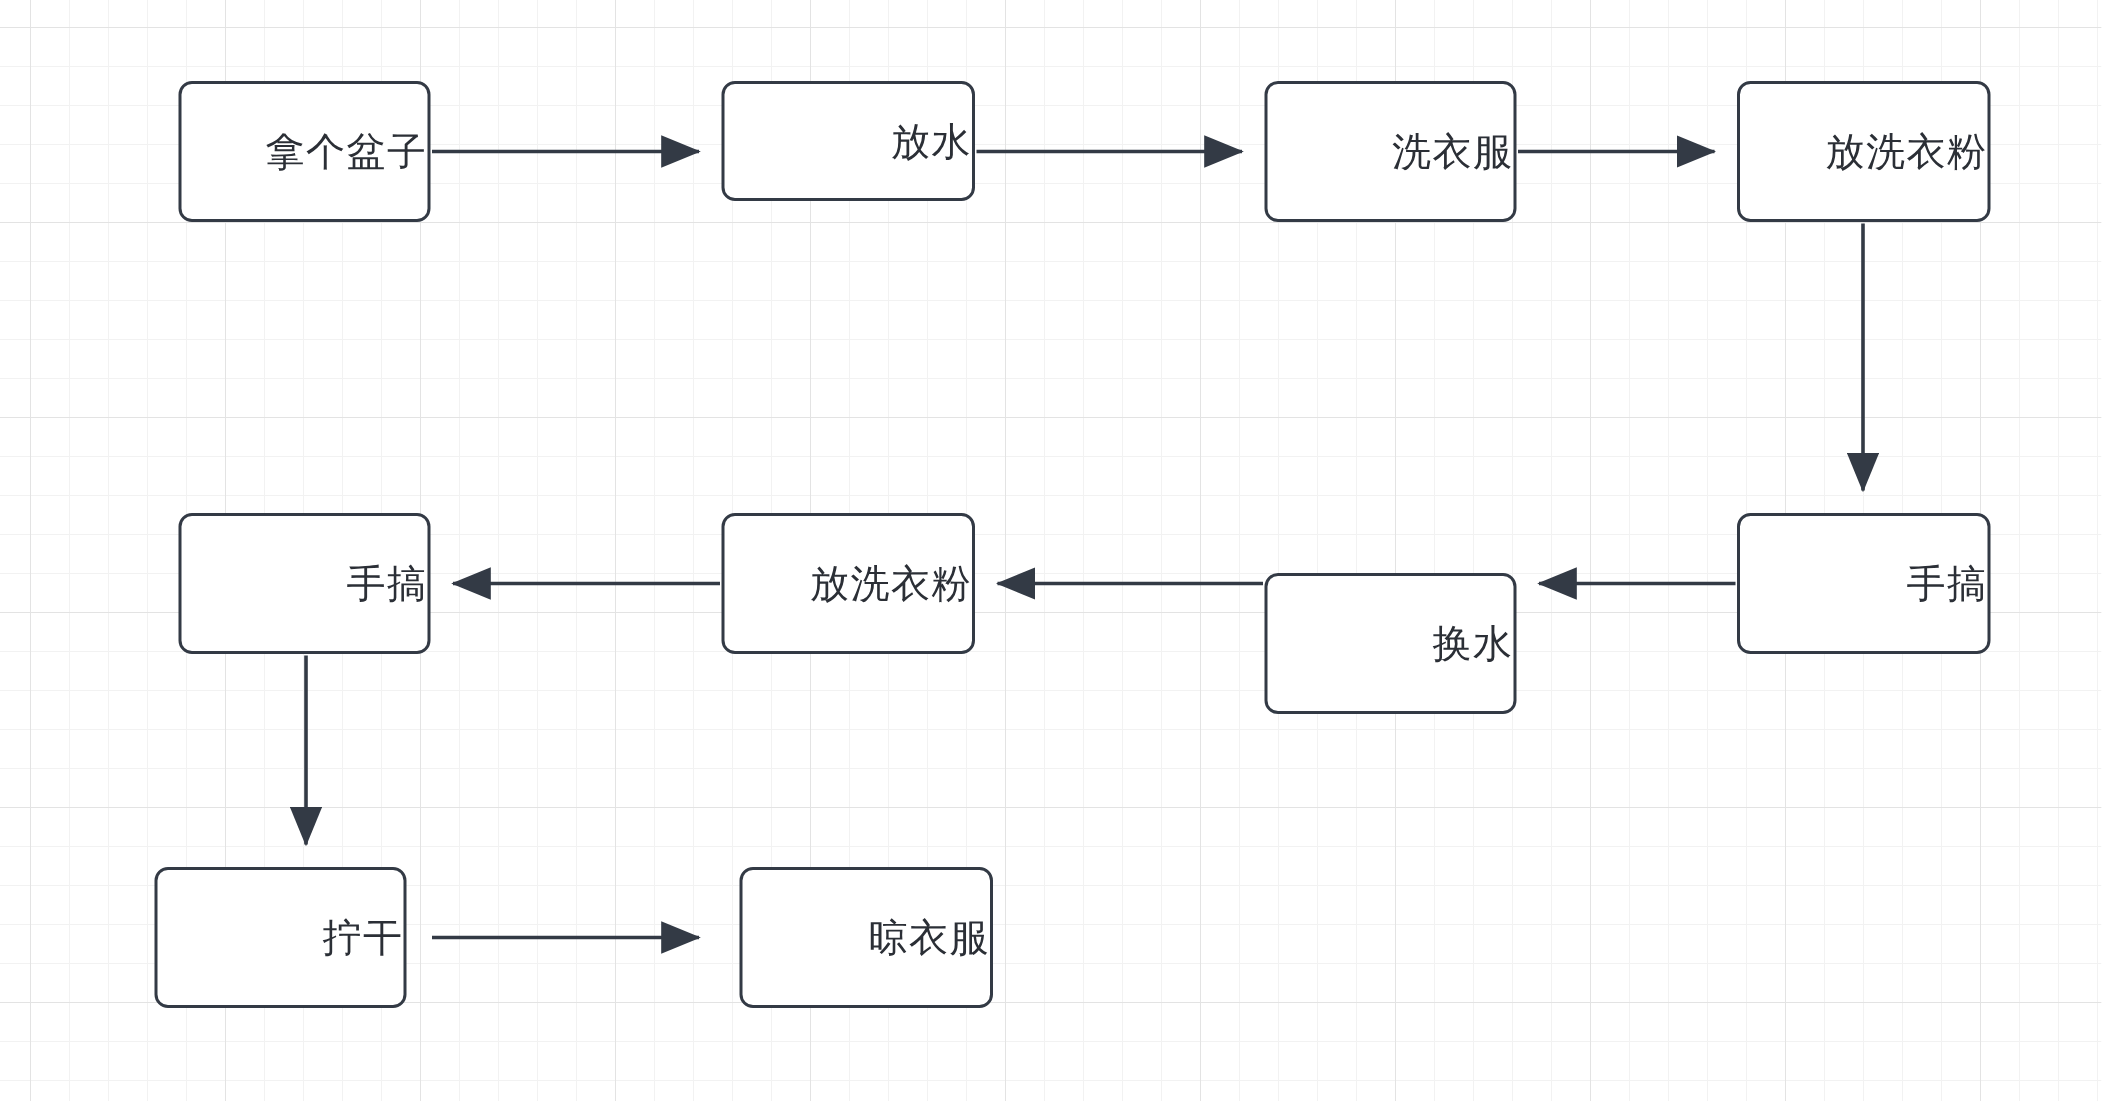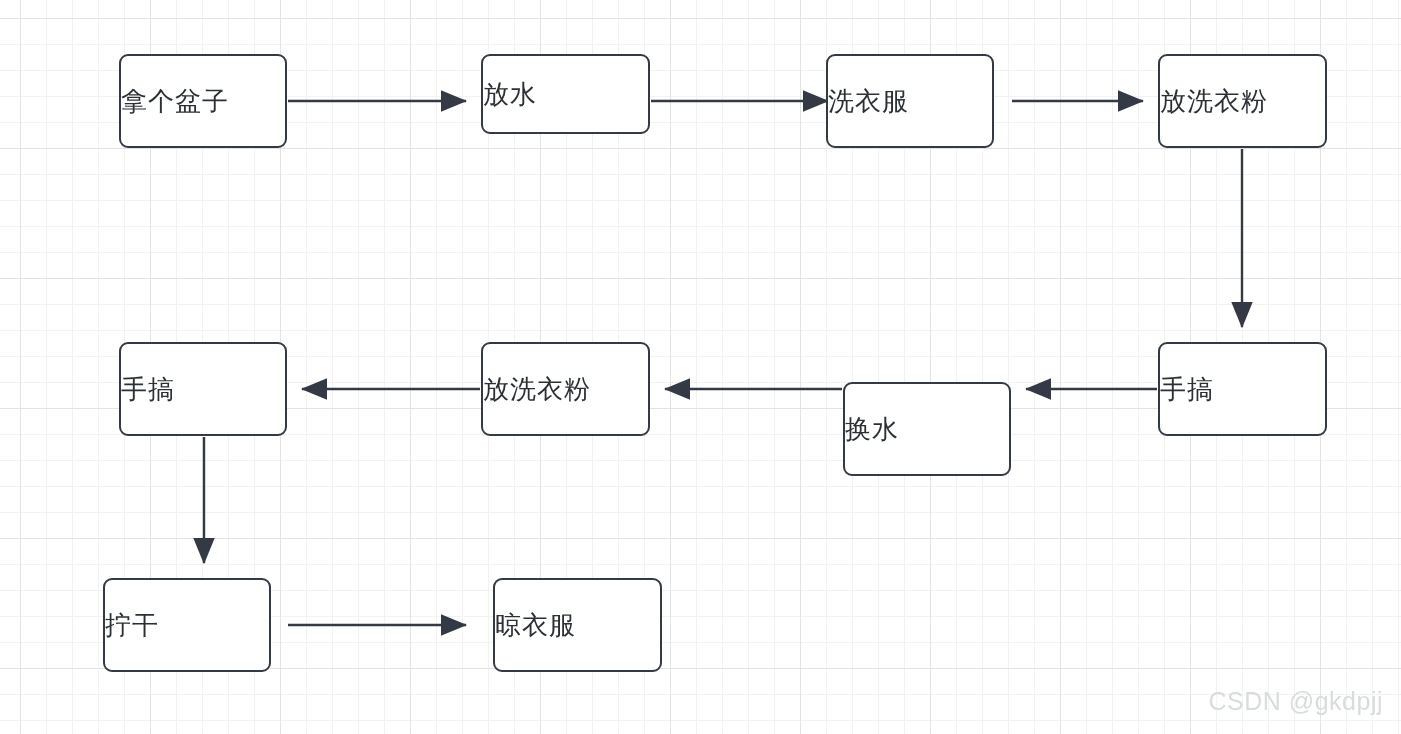--- a/index.html
+++ b/index.html
@@ -42,21 +42,21 @@
     pointer-events: none;
   }
   .node {
     position: absolute;
     box-sizing: border-box;
     border: 2.4px solid #333a45;
     border-radius: 9px;
     background: #ffffff;
     display: flex;
     align-items: center;
-    justify-content: flex-start;
+    justify-content: flex-end;
     color: #2b2f36;
     font-size: 26px;
     letter-spacing: 1px;
     white-space: nowrap;
     user-select: none;
   }
   .node-label {
     display: block;
     line-height: 1;
   }
@@ -94,21 +94,21 @@
       </g>
   </svg>
 
   <div id="nodes">
       <div class="node" style="left: 119px; top: 54px; width: 168px; height: 94px;">
         <span class="node-label">拿个盆子</span>
       </div>
       <div class="node" style="left: 481px; top: 54px; width: 169px; height: 80px;">
         <span class="node-label">放水</span>
       </div>
-      <div class="node" style="left: 826px; top: 54px; width: 168px; height: 94px;">
+      <div class="node" style="left: 843px; top: 54px; width: 168px; height: 94px;">
         <span class="node-label">洗衣服</span>
       </div>
       <div class="node" style="left: 1158px; top: 54px; width: 169px; height: 94px;">
         <span class="node-label">放洗衣粉</span>
       </div>
       <div class="node" style="left: 1158px; top: 342px; width: 169px; height: 94px;">
         <span class="node-label">手搞</span>
       </div>
       <div class="node" style="left: 843px; top: 342px; width: 168px; height: 94px; margin-top: 40px;">
         <span class="node-label">换水</span>
@@ -120,14 +120,13 @@
         <span class="node-label">手搞</span>
       </div>
       <div class="node" style="left: 103px; top: 578px; width: 168px; height: 94px;">
         <span class="node-label">拧干</span>
       </div>
       <div class="node" style="left: 481px; top: 578px; width: 169px; height: 94px; margin-left: 12px;">
         <span class="node-label">晾衣服</span>
       </div>
     </div>
 
-  <div id="watermark">CSDN @gkdpjj</div>
 </div>
 
 </body></html>

